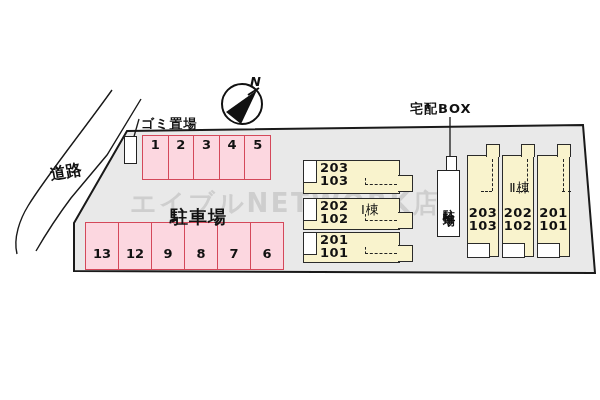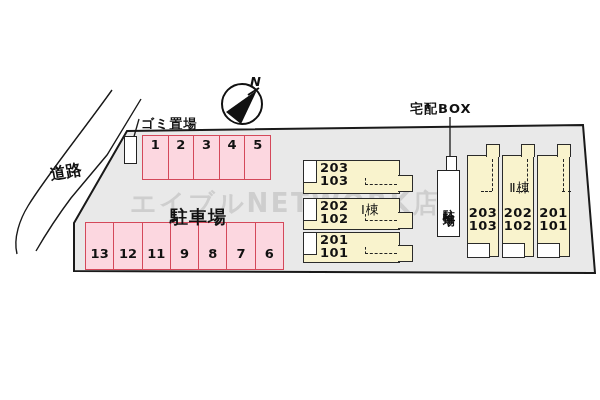--- a/index.html
+++ b/index.html
@@ -87,21 +87,20 @@
     <div class="cell">1</div>
     <div class="cell">2</div>
     <div class="cell">3</div>
     <div class="cell">4</div>
     <div class="cell">5</div>
   </div>
 
   <div class="prow" id="row-bottom">
     <div class="cell">13</div>
     <div class="cell">12</div>
-    <div class="cell">11</div>
     <div class="cell">9</div>
     <div class="cell">8</div>
     <div class="cell">7</div>
     <div class="cell">6</div>
   </div>
 
   <div class="bldg" id="b1">
     <div class="b1-unit" style="top:0;height:34px;">
       <div class="b1-notch"></div>
       <div class="b1-tab" style="top:14px;"></div>

